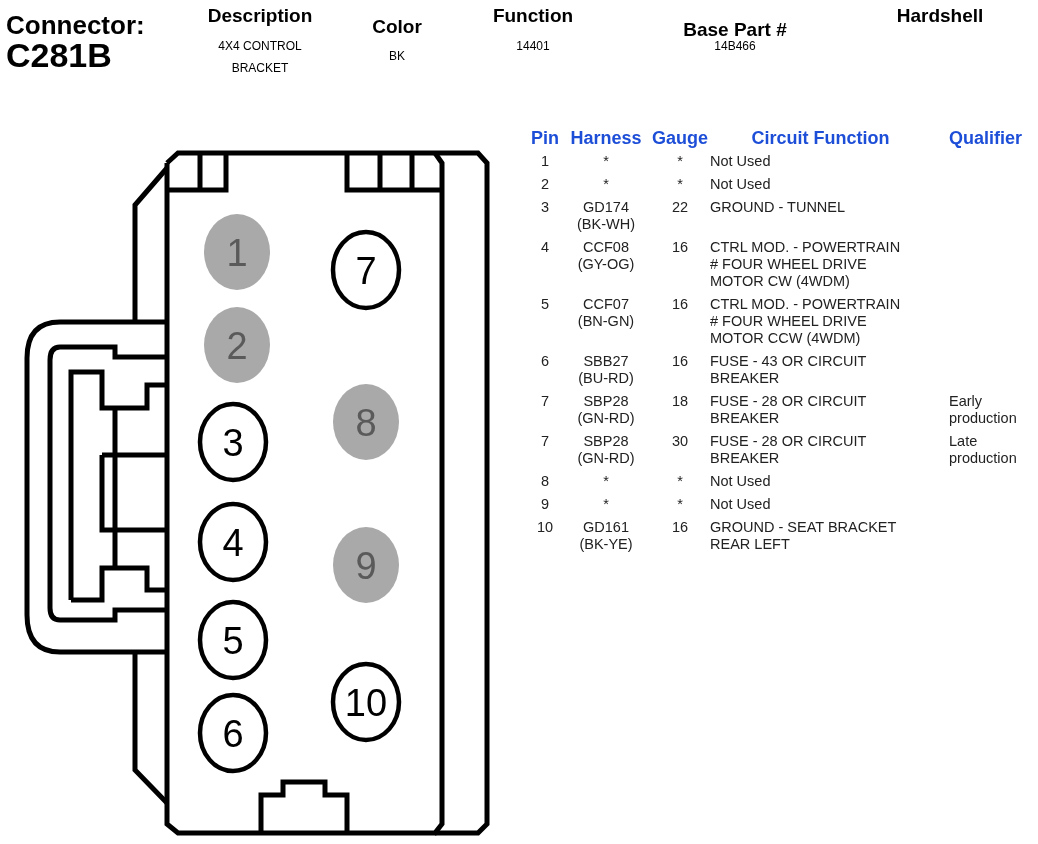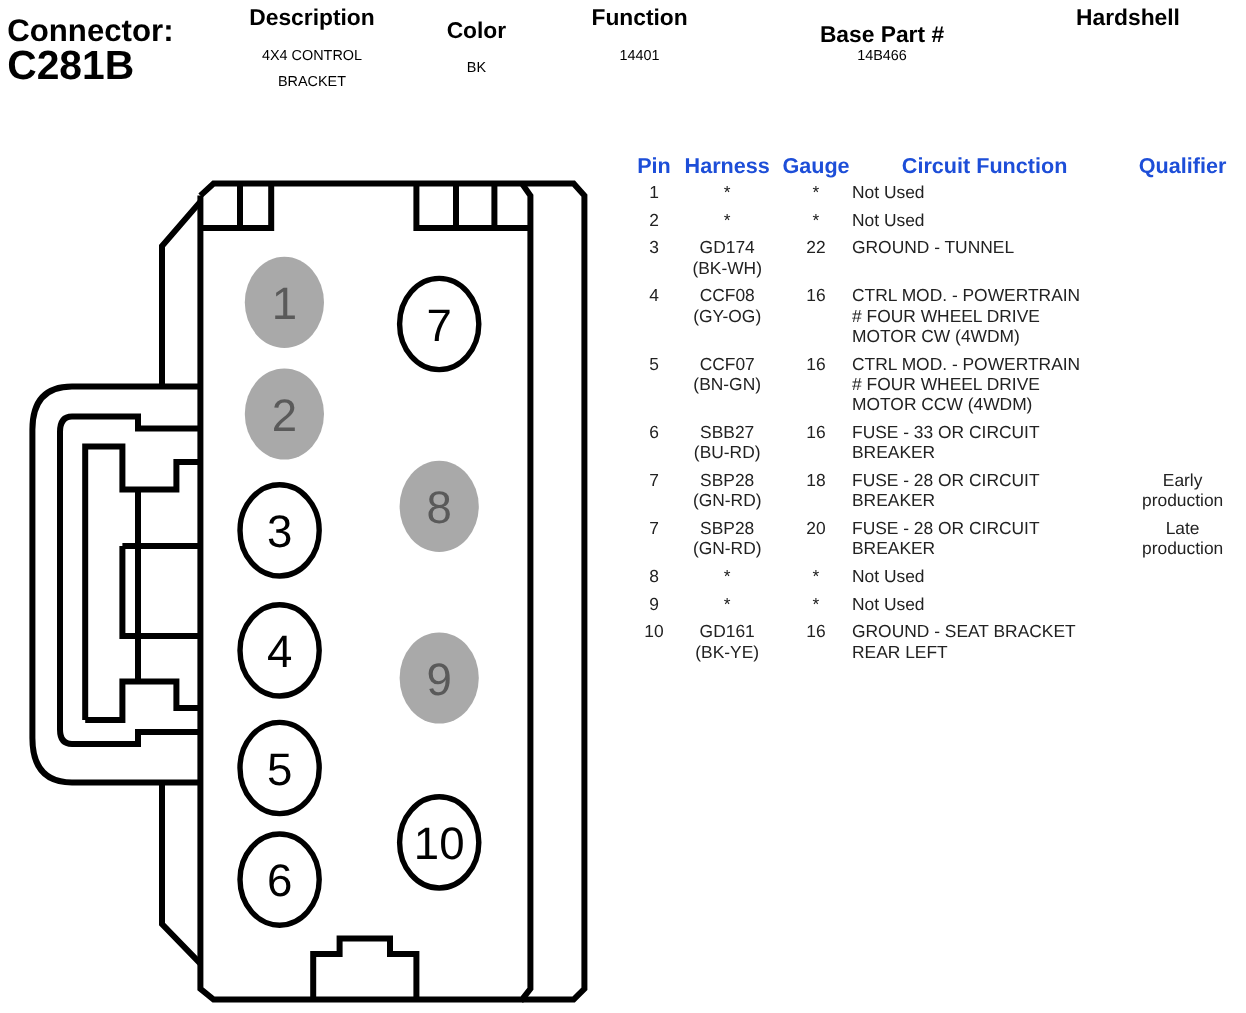--- a/index.html
+++ b/index.html
@@ -9,21 +9,21 @@
   #conn-label { left:6px; top:10px; font-size:26px; text-align:left; line-height:30px; }
   #conn-id { left:6px; top:40px; font-size:34px; font-weight:bold; line-height:30px; text-align:right; }
   #diagram { position:absolute; left:0; top:130px; }
   table.pins { position:absolute; left:528px; top:128px; border-collapse:collapse; font-size:14.5px; color:#222; }
   table.pins th { font-weight:bold; font-size:18px; color:#1d4ed8; padding:0 0 4px 0; text-align:center; white-space:nowrap; }
   table.pins td { vertical-align:top; line-height:17px; padding:0 0 6px 0; }
   td.pin { width:34px; text-align:center; }
   td.circ { width:88px; text-align:center; }
   td.gauge { width:60px; text-align:center; }
   td.func { width:221px; text-align:left; white-space:pre-line; }
-  td.qual { text-align:center; white-space:pre-line; }
+  td.qual { text-align:left; white-space:pre-line; }
   .pin-label { font-size:38px; font-family:"Liberation Sans", sans-serif; }
 </style>
 </head>
 <body>
 
 <div class="hdr-label" id="conn-label">Connector:</div>
 <div class="hdr-label" id="conn-id">C281B</div>
 
 <div class="hdr-label" style="left:200px; top:5px; width:120px;">Description</div>
 <div class="hdr-value" style="left:180px; top:35px; width:160px;">4X4 CONTROL</div>
@@ -171,21 +171,21 @@
 MOTOR CCW (4WDM)</td>
         <td class="qual" style="padding-left: 18px;"></td>
       </tr>
       <tr>
         <td class="pin">6</td>
         <td class="circ">
           <div>SBB27</div>
           <div>(BU-RD)</div>
         </td>
         <td class="gauge">16</td>
-        <td class="func">FUSE - 33 OR CIRCUIT
+        <td class="func">FUSE - 43 OR CIRCUIT
 BREAKER</td>
         <td class="qual" style="padding-left: 18px;"></td>
       </tr>
       <tr>
         <td class="pin">7</td>
         <td class="circ">
           <div>SBP28</div>
           <div>(GN-RD)</div>
         </td>
         <td class="gauge">18</td>
@@ -193,21 +193,21 @@
 BREAKER</td>
         <td class="qual" style="padding-left: 18px;">Early
 production</td>
       </tr>
       <tr>
         <td class="pin">7</td>
         <td class="circ">
           <div>SBP28</div>
           <div>(GN-RD)</div>
         </td>
-        <td class="gauge">20</td>
+        <td class="gauge">30</td>
         <td class="func">FUSE - 28 OR CIRCUIT
 BREAKER</td>
         <td class="qual" style="padding-left: 18px;">Late
 production</td>
       </tr>
       <tr>
         <td class="pin">8</td>
         <td class="circ">
           <div>*</div>
         </td>

